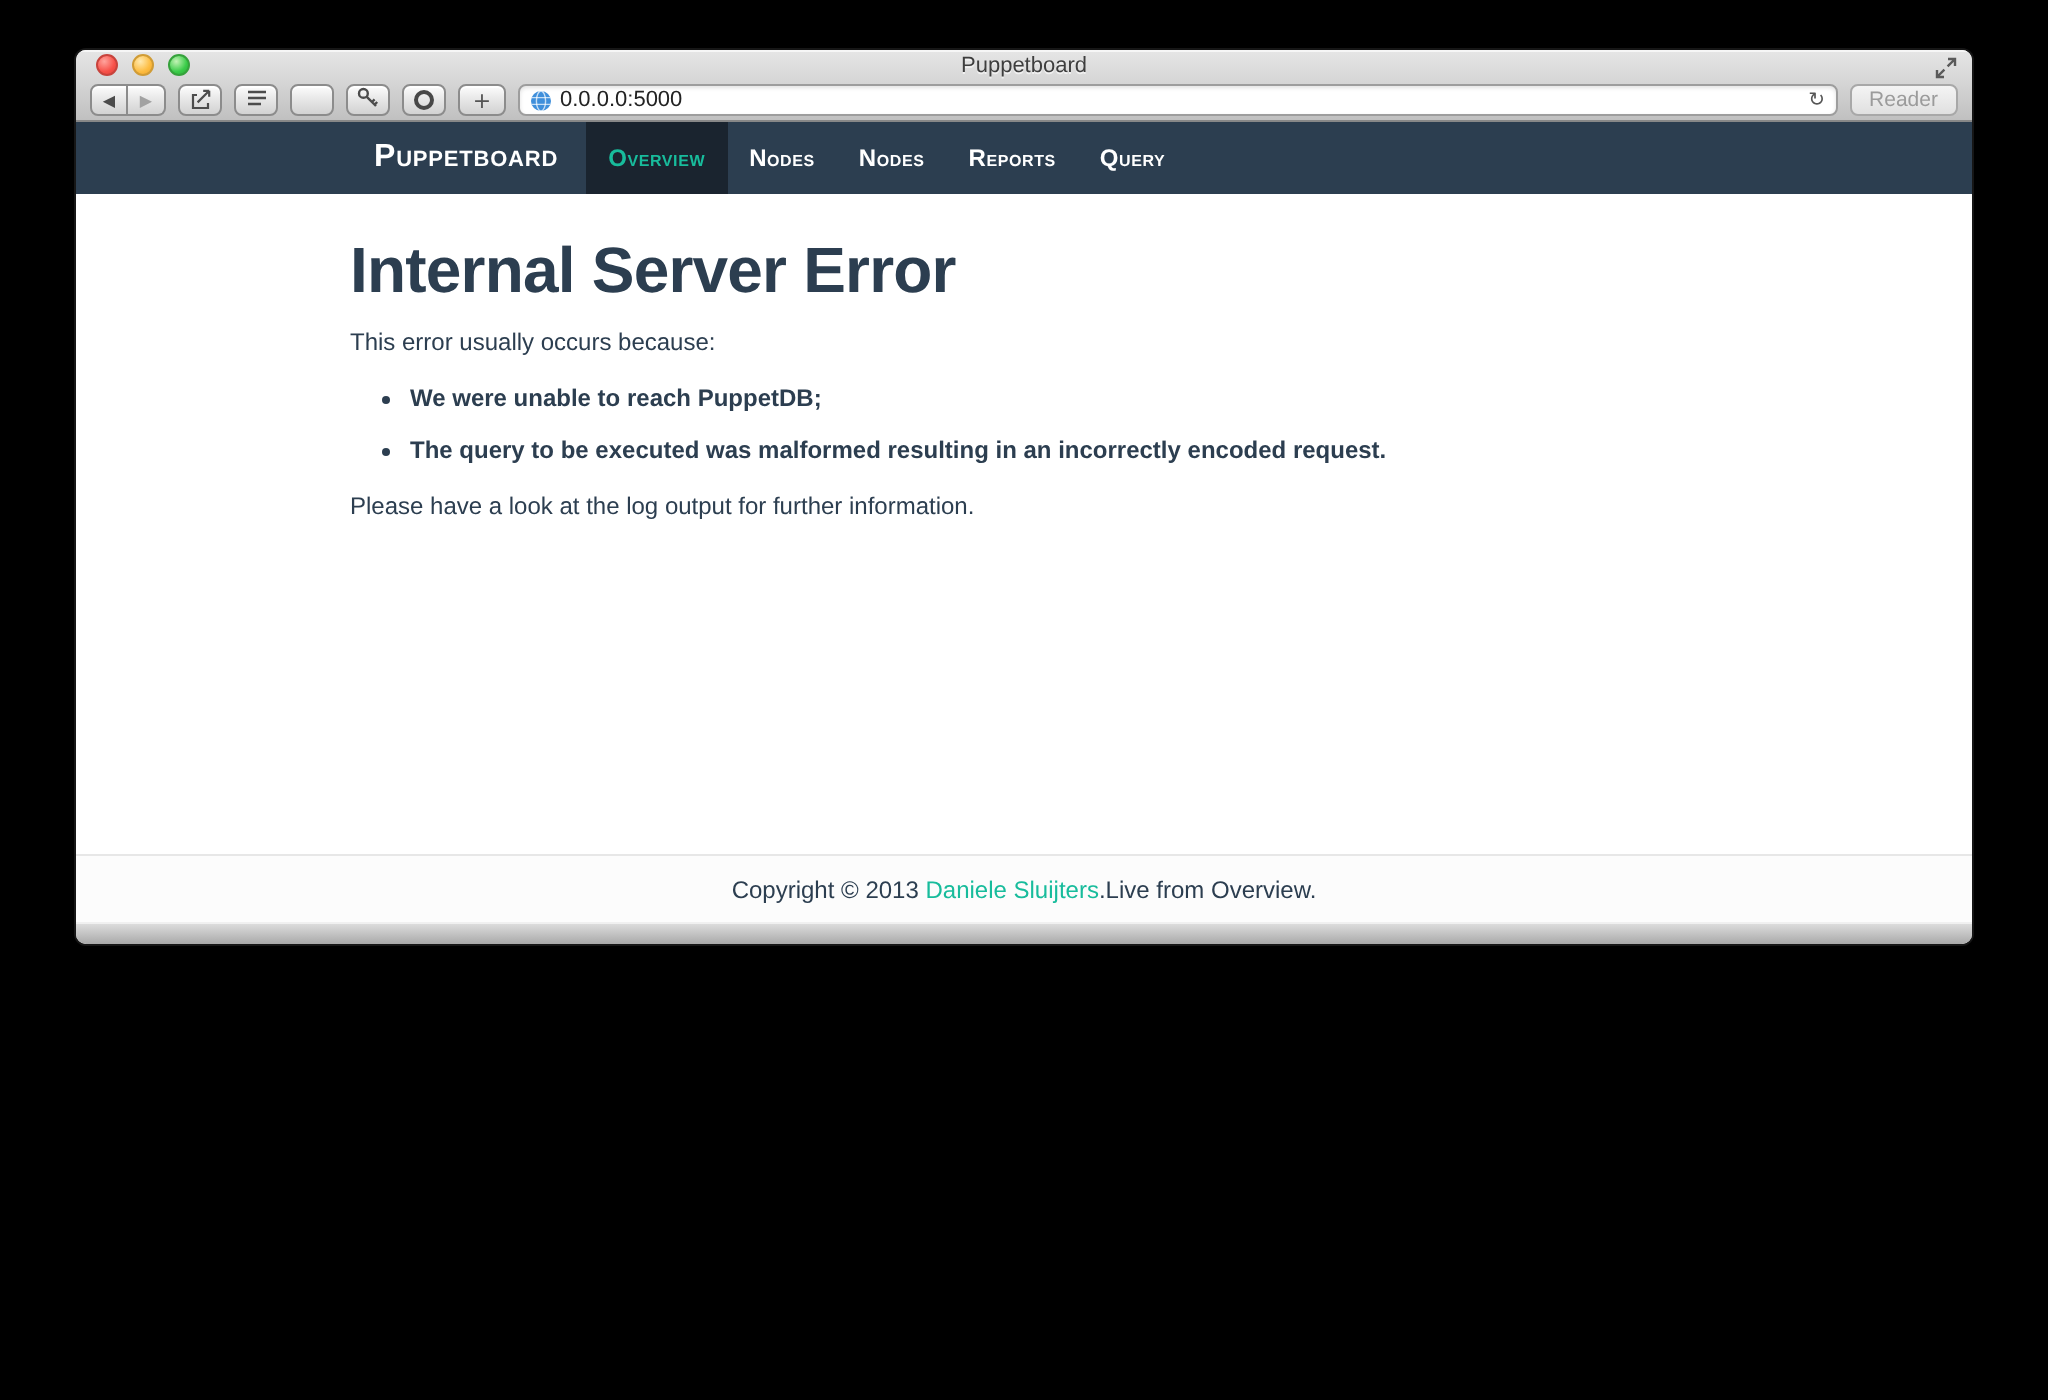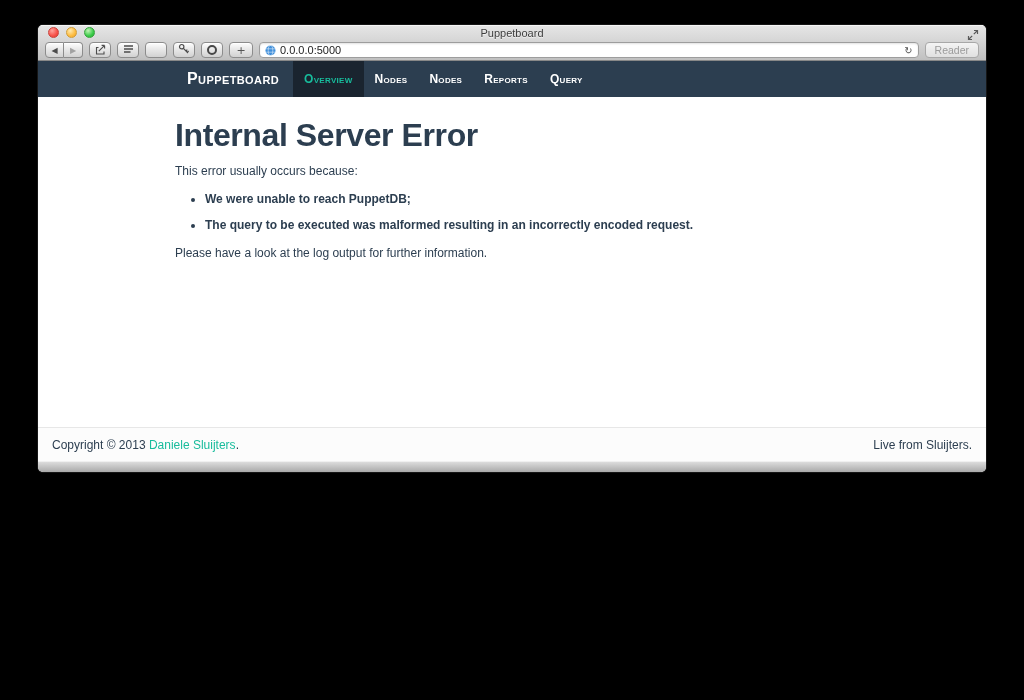--- a/index.html
+++ b/index.html
@@ -148,21 +148,21 @@
     color: var(--text-color, #2c3e50);
   }
   .content-inner p { font-size: 12px; margin: 8px 0; }
   .content-inner ul { margin: 14px 0 14px; padding-left: 30px; font-size: 12px; }
   .content-inner li { margin: 12px 0; font-weight: bold; }
 
   .page-footer {
     flex: 0 0 34px;
     border-top: 1px solid #e7e7e7;
     background: #fcfcfc;
-    display: flex; justify-content: space-between; align-items: center;
+    display: flex; justify-content: center; align-items: center;
     padding: 0 14px;
     font-size: 12px;
     color: var(--text-color, #2c3e50);
   }
   .page-footer a { color: var(--accent-green, #18bc9c); text-decoration: none; cursor: pointer; }
 
   .statusbar {
     flex: 0 0 11px;
     background: linear-gradient(180deg, #dcdcdc, #a9a9a9);
     border-top: 1px solid #f0f0f0;
@@ -282,17 +282,17 @@
           <li>The query to be executed was malformed resulting in an incorrectly encoded request.</li>
         </ul>
       <p>Please have a look at the log output for further information.</p>
     </div>
   </main>
 
   <footer class="page-footer">
     <div>
       <span>Copyright © 2013 </span><a>Daniele Sluijters</a><span>.</span>
     </div>
-    <div>Live from Sluijters.</div>
+    <div>Live from Overview.</div>
   </footer>
 
   <div class="statusbar"></div>
 </div>
 
 </body></html>

